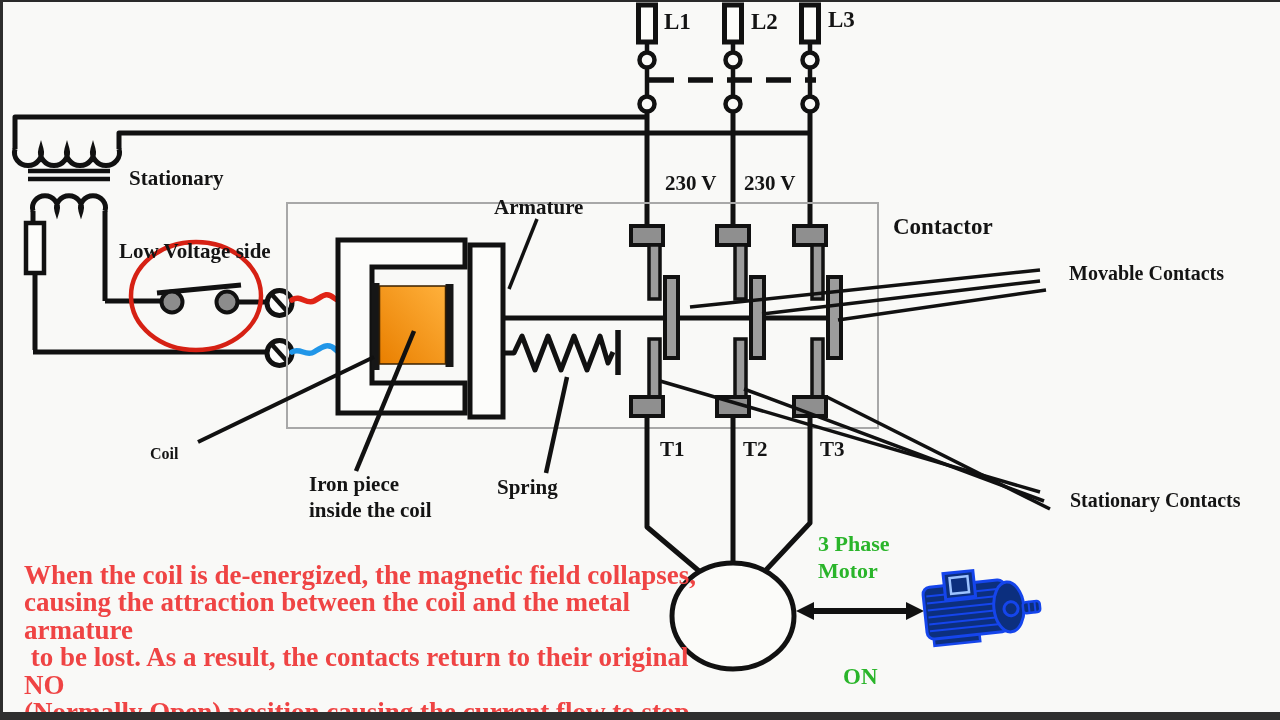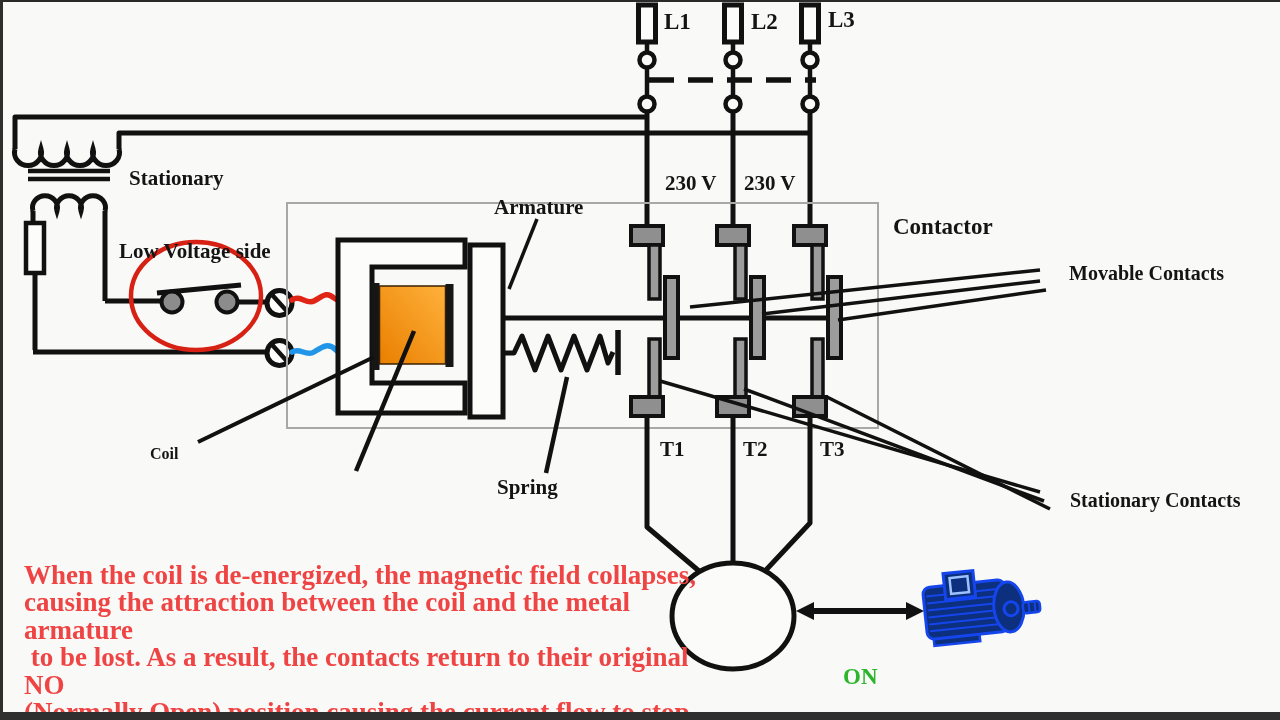--- a/index.html
+++ b/index.html
@@ -197,22 +197,26 @@
 <div class="lbl" style="left:494px;top:195px;font-size:21px">Armature</div>
 <div class="lbl" style="left:893px;top:213px;font-size:23px">Contactor</div>
 <div class="lbl" style="left:1070px;top:488px;font-size:20px">Stationary Contacts</div>
 <div class="lbl" style="left:1069px;top:261px;font-size:20px">Movable Contacts</div>
 
 <div class="lbl" style="left:660px;top:437px;font-size:21px">T1</div>
 <div class="lbl" style="left:743px;top:437px;font-size:21px">T2</div>
 <div class="lbl" style="left:820px;top:437px;font-size:21px">T3</div>
 
 <div class="lbl" style="left:150px;top:444px;font-size:16px">Coil</div>
+<div class="lbl" style="left:309px;top:472px;font-size:21px">Iron piece
+inside the coil</div>
 <div class="lbl" style="left:497px;top:475px;font-size:21px">Spring</div>
 
+<div class="lbl green" style="left:818px;top:531px;font-size:22px">3 Phase
+Motor</div>
 <div class="lbl green" style="left:843px;top:663px;font-size:23px">ON</div>
 
 <div class="desc">When the coil is de-energized, the magnetic field collapses,
 causing the attraction between the coil and the metal armature
  to be lost. As a result, the contacts return to their original NO
 (Normally Open) position causing the current flow to stop and
  the three phase motor to turn OFF.</div>
 
 <div class="edge-top"></div>
 <div class="edge-left"></div>

